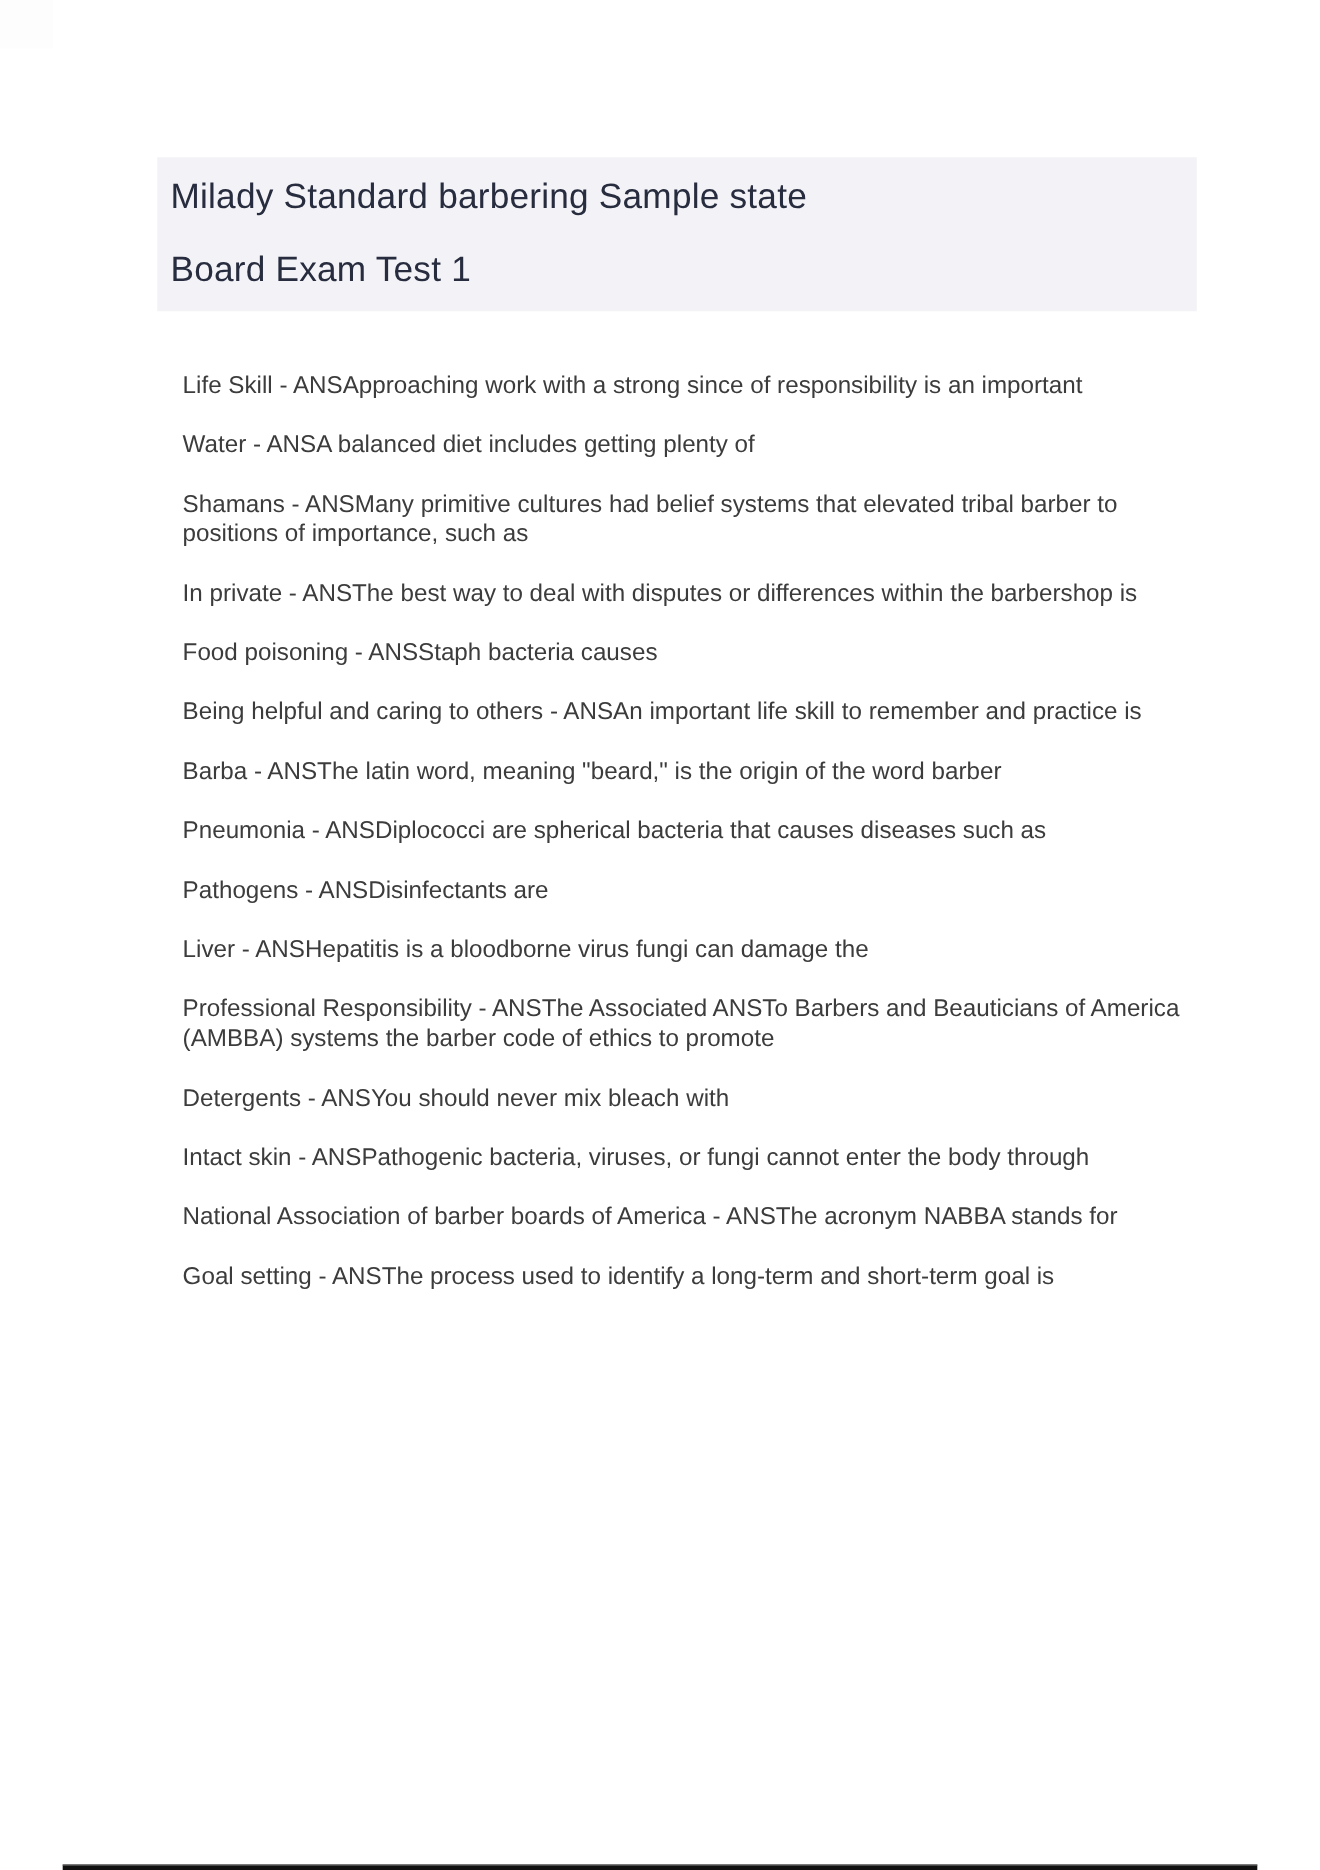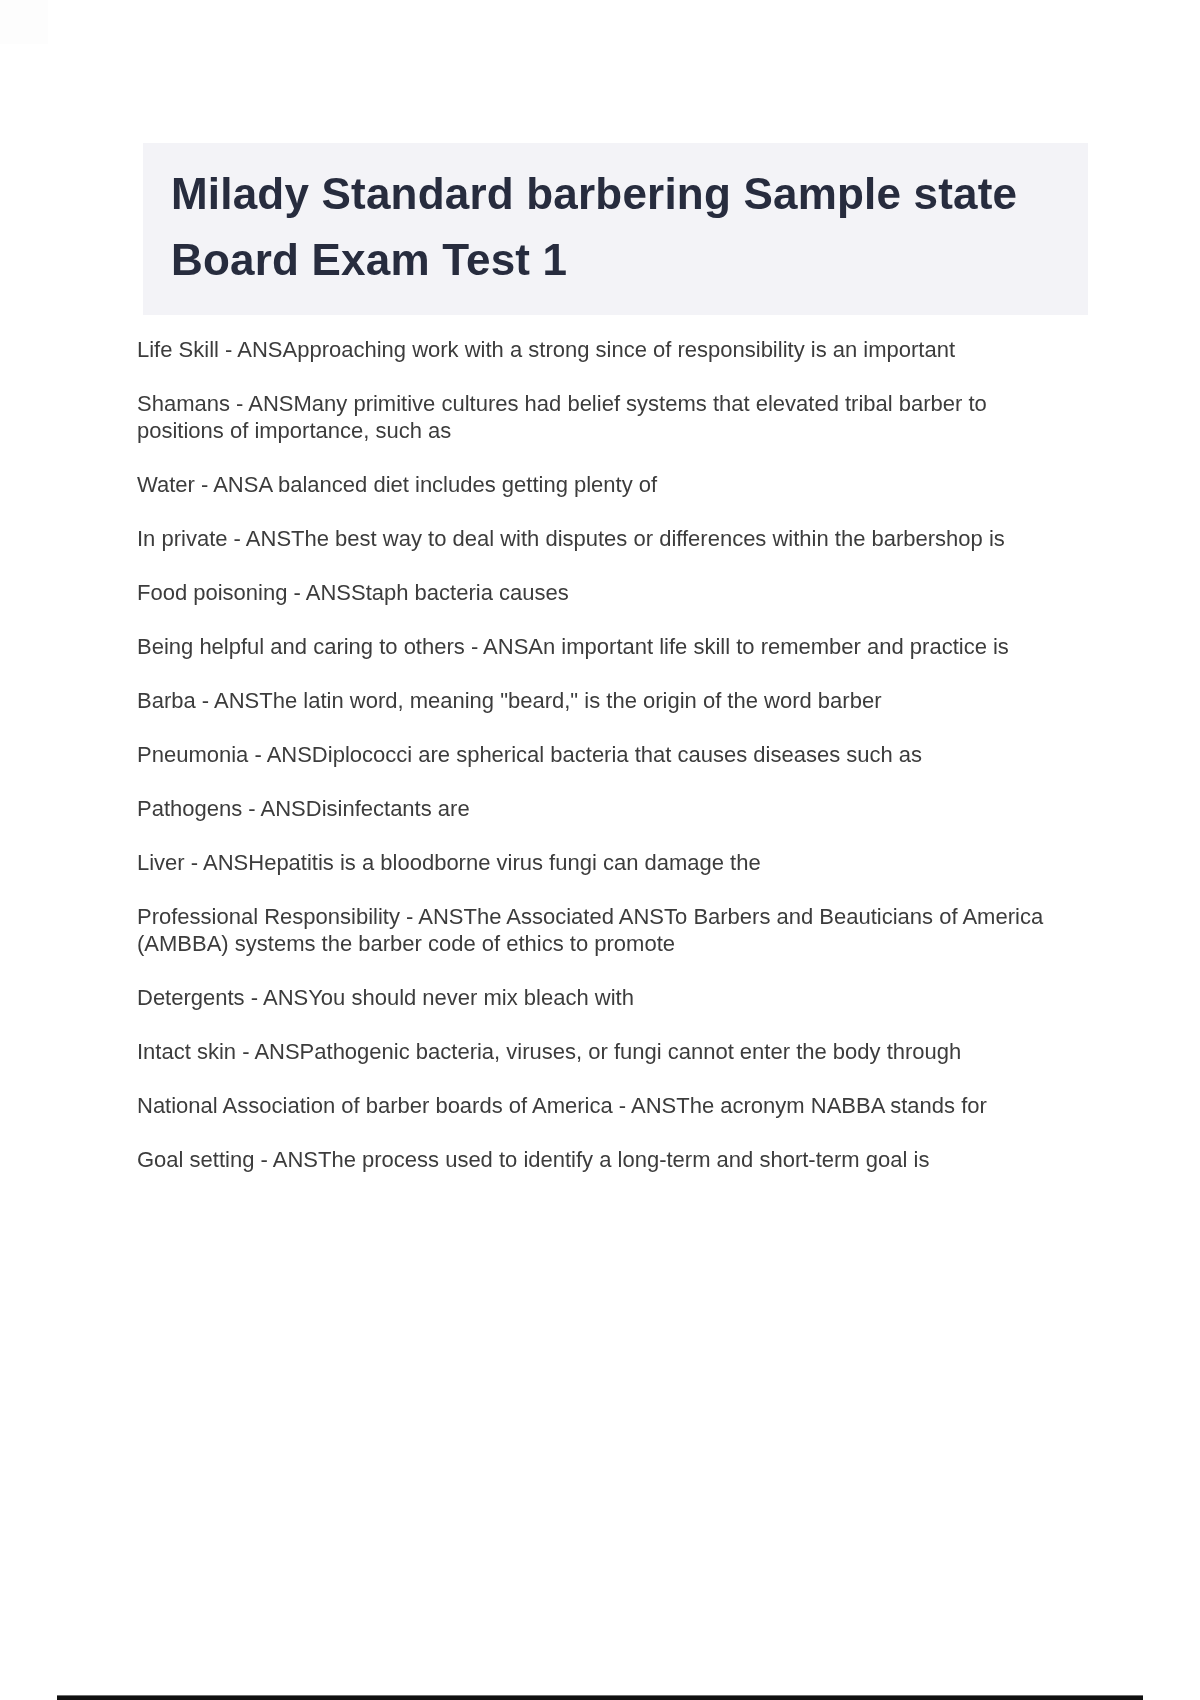--- a/index.html
+++ b/index.html
@@ -28,24 +28,24 @@
   .title-block {
     position: absolute;
     left: 143px;
     top: 143px;
     width: 945px;
     box-sizing: border-box;
     background: #f3f3f7;
     padding: 2px 14px 6px 12px;
   }
   .title-block h1 {
-    margin: 16px;
-    font-size: 44px;
+    margin: 0;
+    font-size: 32px;
     line-height: 66px;
-    font-weight: 700;
+    font-weight: 400;
     color: #272c3e;
     letter-spacing: 0.2px;
   }
   .title-block h1 .title-line {
     display: block;
     white-space: nowrap;
   }
   .qa-list {
     position: absolute;
     left: 137px;
@@ -55,20 +55,21 @@
   .qa {
     margin: 0 0 27px 0;
     font-size: 22px;
     line-height: 27px;
     color: #3c3c3c;
     font-weight: 400;
   }
   .qa-line {
     display: block;
     white-space: nowrap;
+    margin-left: 29px;
   }
   .bottom-rule {
     position: absolute;
     left: 57px;
     right: 57px;
     bottom: 0;
     height: 4px;
     background: #101010;
     border-top: 1px solid #6e6e6e;
   }
@@ -85,25 +86,25 @@
       <span class="title-line">Milady Standard barbering Sample state</span>
       <span class="title-line">Board Exam Test 1</span>
     </h1>
   </div>
 
   <div class="qa-list">
       <p class="qa">
         <span class="qa-line">Life Skill - ANSApproaching work with a strong since of responsibility is an important</span>
       </p>
       <p class="qa">
+        <span class="qa-line">Water - ANSA balanced diet includes getting plenty of</span>
+      </p>
+      <p class="qa">
         <span class="qa-line">Shamans - ANSMany primitive cultures had belief systems that elevated tribal barber to</span>
         <span class="qa-line">positions of importance, such as</span>
-      </p>
-      <p class="qa">
-        <span class="qa-line">Water - ANSA balanced diet includes getting plenty of</span>
       </p>
       <p class="qa">
         <span class="qa-line">In private - ANSThe best way to deal with disputes or differences within the barbershop is</span>
       </p>
       <p class="qa">
         <span class="qa-line">Food poisoning - ANSStaph bacteria causes</span>
       </p>
       <p class="qa">
         <span class="qa-line">Being helpful and caring to others - ANSAn important life skill to remember and practice is</span>
       </p>

